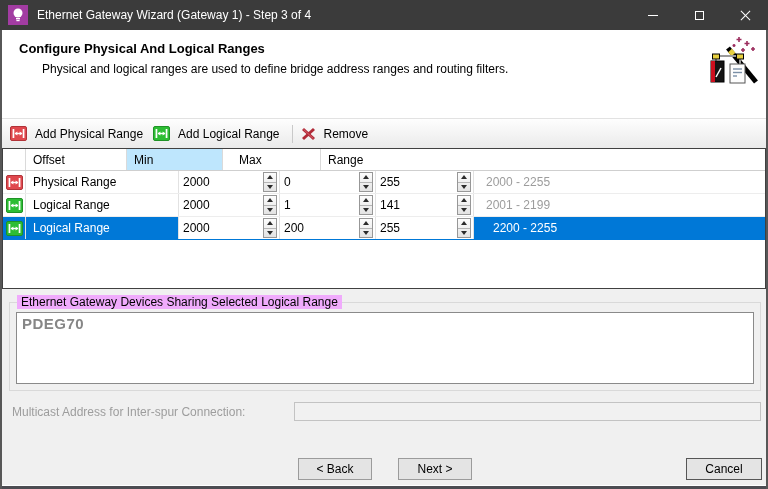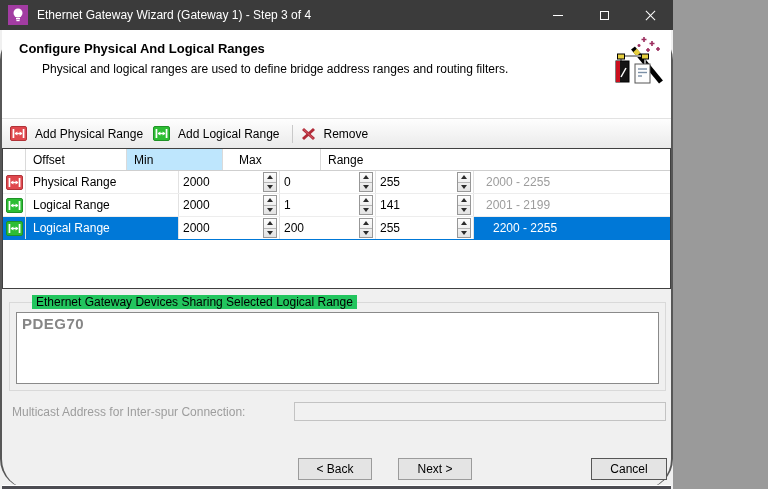--- a/index.html
+++ b/index.html
@@ -1,37 +1,37 @@
 <!DOCTYPE html>
 <html><head>
 <meta charset="utf-8">
 <style>
   * { box-sizing: border-box; }
   html,body { margin:0; padding:0; background:#9a9a9a; }
   .window {
-    width:673px; height:489px; position:relative; overflow:hidden;
+    width:768px; height:489px; position:relative; overflow:hidden;
     font-family:"Liberation Sans","DejaVu Sans",sans-serif; font-size:12px; color:#000;
     background:#f0f0f0;
   }
   
   .titlebar { height:30px; background:#3b3b3b; display:flex; align-items:center; }
   .app-icon { width:20px; height:20px; margin-left:8px; background:#a23ca2;
     display:flex; align-items:center; justify-content:center; flex:0 0 auto; }
   .titlebar-title { color:#ffffff; margin-left:9px; font-size:12px; white-space:nowrap; }
   .caption-buttons { margin-left:auto; display:flex; height:30px; }
   .caption-btn { width:46px; height:30px; display:flex; align-items:center; justify-content:center; cursor:default; }
   .glyph-min { width:10px; height:1px; background:#fff; }
   .glyph-max { width:9px; height:9px; border:1px solid #fff; }
   .glyph-close { position:relative; width:11px; height:11px; }
   .glyph-close::before,.glyph-close::after { content:""; position:absolute; left:-1px; top:5px; width:13px; height:1px; background:#fff; }
   .glyph-close::before { transform:rotate(45deg); }
   .glyph-close::after { transform:rotate(-45deg); }
   
   .content { position:absolute; top:30px; left:0; right:0; bottom:0;
-    border-left:2px solid #575757; border-right:2px solid #575757; background:#f0f0f0;border-radius:30px; }
+    border-left:2px solid #575757; border-right:2px solid #575757; background:#f0f0f0; }
   .bottom-edge { position:absolute; left:0; right:0; bottom:0; height:4px;
     background:#4c4c52; border-top:1px solid #ffffff; z-index:5; }
   
   .header-band { height:89px; background:#fff; border-bottom:1px solid #e2e2e2; position:relative;
     padding:11px 70px 0 17px; }
   .header-title { font-size:13px; font-weight:bold; }
   .header-desc { margin:6px 0 0 23px; font-size:12px; }
   .wizard-art { position:absolute; top:5px; right:6px; }
   
   .toolbar { height:29px; background:linear-gradient(#fefefe,#eaeaea); display:flex; align-items:center; padding-left:5px; }
@@ -62,21 +62,21 @@
   .cell-range { flex:1 1 auto; border-right:none; line-height:22px; padding-left:12px; color:#9c9c9c; }
   .grid-row.selected .cell-range { color:#fff;padding-left:19px; }
   .spinner { position:absolute; top:1px; right:2px; bottom:1px; width:14px;
     border:1px solid #979797; background:linear-gradient(#fdfdfd,#e3e3e3); display:flex; flex-direction:column; }
   .spin-half { flex:1; display:flex; align-items:center; justify-content:center; }
   .spin-half:first-child { border-bottom:1px solid #b5b5b5; }
   .tri-up { width:0; height:0; border-left:3px solid transparent; border-right:3px solid transparent; border-bottom:4px solid #2b2b2b; }
   .tri-down { width:0; height:0; border-left:3px solid transparent; border-right:3px solid transparent; border-top:4px solid #2b2b2b; }
   
   .groupbox { margin:13px 5px 0 7px; height:89px; border:1px solid #d9d9d9; position:relative; padding:9px 6px 6px 6px; }
-  .gb-title { position:absolute; top:-8px; left:22px; background:#22c55e; padding:0 4px; white-space:nowrap; }
+  .gb-title { position:absolute; top:-8px; left:7px; background:#f0abfc; padding:0 4px; white-space:nowrap; }
   .listbox { height:100%; background:#fff; border:1px solid #8a8a8a; padding:2px 5px; overflow:hidden; }
   .device-item { color:#868686; font-weight:bold; font-size:15px; letter-spacing:0.5px; }
   
   .multicast-row { display:flex; align-items:center; margin:11px 5px 0 10px; }
   .m-label { width:282px; color:#9d9d9d; flex:0 0 auto; }
   .m-input { flex:1 1 auto; height:19px; background:#f1f1f1; border:1px solid #c3c3c3;
     font-family:inherit; font-size:12px; padding:0 4px; color:#555; }
   
   .footer { position:absolute; left:0; right:0; bottom:9px; height:22px; }
   .btn { position:absolute; height:22px; background:#e4e4e4; border:1px solid #9b9b9b;

